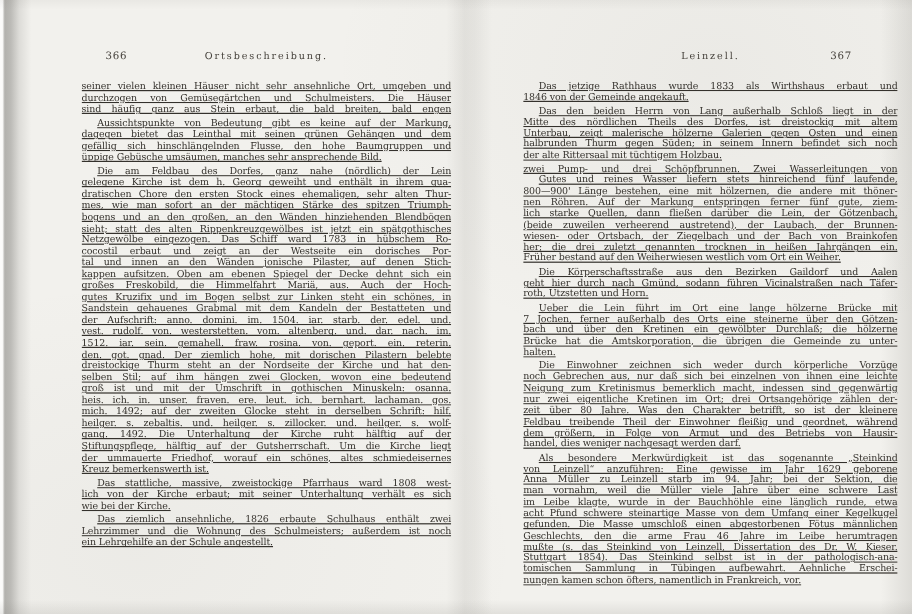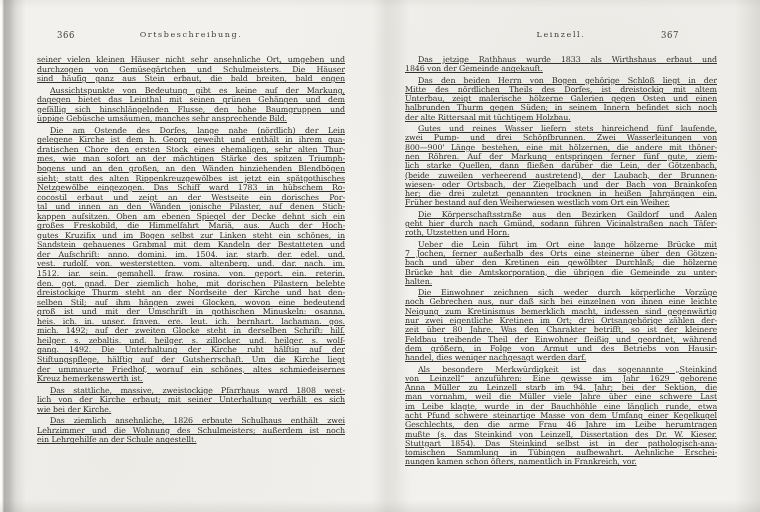--- a/index.html
+++ b/index.html
@@ -26,21 +26,21 @@
   }
   .edge-bottom{
     position:absolute;left:0;right:0;bottom:0;height:12px;pointer-events:none;
     background:linear-gradient(0deg,rgba(125,123,117,0.15),rgba(125,123,117,0));
   }
   .edge-top{
     position:absolute;left:0;right:0;top:0;height:8px;pointer-events:none;
     background:linear-gradient(180deg,rgba(125,123,117,0.08),rgba(125,123,117,0));
   }
 
-  .page{position:absolute;top:30px;color:var(--ink,#34312c);}
+  .page{position:absolute;top:42px;color:var(--ink,#34312c);margin-left:31px;}
   .page.left{left:37px;width:308px;}
   .page.right{left:405px;width:312px;}
 
   .pagehead{position:relative;height:12px;margin-bottom:13px;color:var(--head,#45413b);}
   .pagehead .ptitle{text-align:center;font-size:8px;letter-spacing:1.6px;}
   .pagehead .pagenum{position:absolute;top:0;font-size:8.5px;letter-spacing:0.6px;}
   .page.left  .pagenum{left:20px;}
   .page.right .pagenum{right:38px;}
 
   .pbody{font-size:7.9px;letter-spacing:-0.1px;text-decoration:underline;}
@@ -80,21 +80,21 @@
           <div class="line">durchzogen von Gemüsegärtchen und Schulmeisters. Die Häuser</div>
           <div class="line">sind häufig ganz aus Stein erbaut, die bald breiten, bald engen</div>
         </div>
         <div class="para indent">
           <div class="line first">Aussichtspunkte von Bedeutung gibt es keine auf der Markung,</div>
           <div class="line">dagegen bietet das Leinthal mit seinen grünen Gehängen und dem</div>
           <div class="line">gefällig sich hinschlängelnden Flusse, den hohe Baumgruppen und</div>
           <div class="line last">üppige Gebüsche umsäumen, manches sehr ansprechende Bild.</div>
         </div>
         <div class="para indent">
-          <div class="line first">Die am Ostende des Dorfes, lange nahe (nördlich) der Lein</div>
+          <div class="line first">Die am Feldbau des Dorfes, ganz nahe (nördlich) der Lein</div>
           <div class="line">gelegene Kirche ist dem h. Georg geweiht und enthält in ihrem qua-</div>
           <div class="line">dratischen Chore den ersten Stock eines ehemaligen, sehr alten Thur-</div>
           <div class="line">mes, wie man sofort an der mächtigen Stärke des spitzen Triumph-</div>
           <div class="line">bogens und an den großen, an den Wänden hinziehenden Blendbögen</div>
           <div class="line">sieht; statt des alten Rippenkreuzgewölbes ist jetzt ein spätgothisches</div>
           <div class="line">Netzgewölbe eingezogen. Das Schiff ward 1783 in hübschem Ro-</div>
           <div class="line">cocostil erbaut und zeigt an der Westseite ein dorisches Por-</div>
           <div class="line">tal und innen an den Wänden jonische Pilaster, auf denen Stich-</div>
           <div class="line">kappen aufsitzen. Oben am ebenen Spiegel der Decke dehnt sich ein</div>
           <div class="line">großes Freskobild, die Himmelfahrt Mariä, aus. Auch der Hoch-</div>
@@ -132,29 +132,29 @@
     <div class="pagehead">
       <div class="ptitle">Leinzell.</div>
       <span class="pagenum">367</span>
     </div>
     <div class="pbody">
         <div class="para indent">
           <div class="line first">Das jetzige Rathhaus wurde 1833 als Wirthshaus erbaut und</div>
           <div class="line last">1846 von der Gemeinde angekauft.</div>
         </div>
         <div class="para indent">
-          <div class="line first">Das den beiden Herrn von Bogen gehörige Schloß liegt in der</div>
+          <div class="line first">Das den beiden Herrn von Lang außerhalb Schloß liegt in der</div>
           <div class="line">Mitte des nördlichen Theils des Dorfes, ist dreistockig mit altem</div>
           <div class="line">Unterbau, zeigt malerische hölzerne Galerien gegen Osten und einen</div>
           <div class="line">halbrunden Thurm gegen Süden; in seinem Innern befindet sich noch</div>
           <div class="line last">der alte Rittersaal mit tüchtigem Holzbau.</div>
         </div>
         <div class="para indent">
+          <div class="line">zwei Pump- und drei Schöpfbrunnen. Zwei Wasserleitungen von</div>
           <div class="line first">Gutes und reines Wasser liefern stets hinreichend fünf laufende,</div>
-          <div class="line">zwei Pump- und drei Schöpfbrunnen. Zwei Wasserleitungen von</div>
           <div class="line">800—900' Länge bestehen, eine mit hölzernen, die andere mit thöner-</div>
           <div class="line">nen Röhren. Auf der Markung entspringen ferner fünf gute, ziem-</div>
           <div class="line">lich starke Quellen, dann fließen darüber die Lein, der Götzenbach,</div>
           <div class="line">(beide zuweilen verheerend austretend), der Laubach, der Brunnen-</div>
           <div class="line">wiesen- oder Ortsbach, der Ziegelbach und der Bach von Brainkofen</div>
           <div class="line">her; die drei zuletzt genannten trocknen in heißen Jahrgängen ein.</div>
           <div class="line last">Früher bestand auf den Weiherwiesen westlich vom Ort ein Weiher.</div>
         </div>
         <div class="para indent">
           <div class="line first">Die Körperschaftsstraße aus den Bezirken Gaildorf und Aalen</div>
@@ -178,20 +178,21 @@
           <div class="line">dem größern, in Folge von Armut und des Betriebs von Hausir-</div>
           <div class="line last">handel, dies weniger nachgesagt werden darf.</div>
         </div>
         <div class="para indent">
           <div class="line first">Als besondere Merkwürdigkeit ist das sogenannte „Steinkind</div>
           <div class="line">von Leinzell“ anzuführen: Eine gewisse im Jahr 1629 geborene</div>
           <div class="line">Anna Müller zu Leinzell starb im 94. Jahr; bei der Sektion, die</div>
           <div class="line">man vornahm, weil die Müller viele Jahre über eine schwere Last</div>
           <div class="line">im Leibe klagte, wurde in der Bauchhöhle eine länglich runde, etwa</div>
           <div class="line">acht Pfund schwere steinartige Masse von dem Umfang einer Kegelkugel</div>
+          <div class="line">gefunden. Die Masse umschloß einen abgestorbenen Fötus männlichen</div>
           <div class="line">Geschlechts, den die arme Frau 46 Jahre im Leibe herumtragen</div>
           <div class="line">mußte (s. das Steinkind von Leinzell, Dissertation des Dr. W. Kieser.</div>
           <div class="line">Stuttgart 1854). Das Steinkind selbst ist in der pathologisch-ana-</div>
           <div class="line">tomischen Sammlung in Tübingen aufbewahrt. Aehnliche Erschei-</div>
           <div class="line last">nungen kamen schon öfters, namentlich in Frankreich, vor.</div>
         </div>
       </div>
   </div>
 </div>
 

